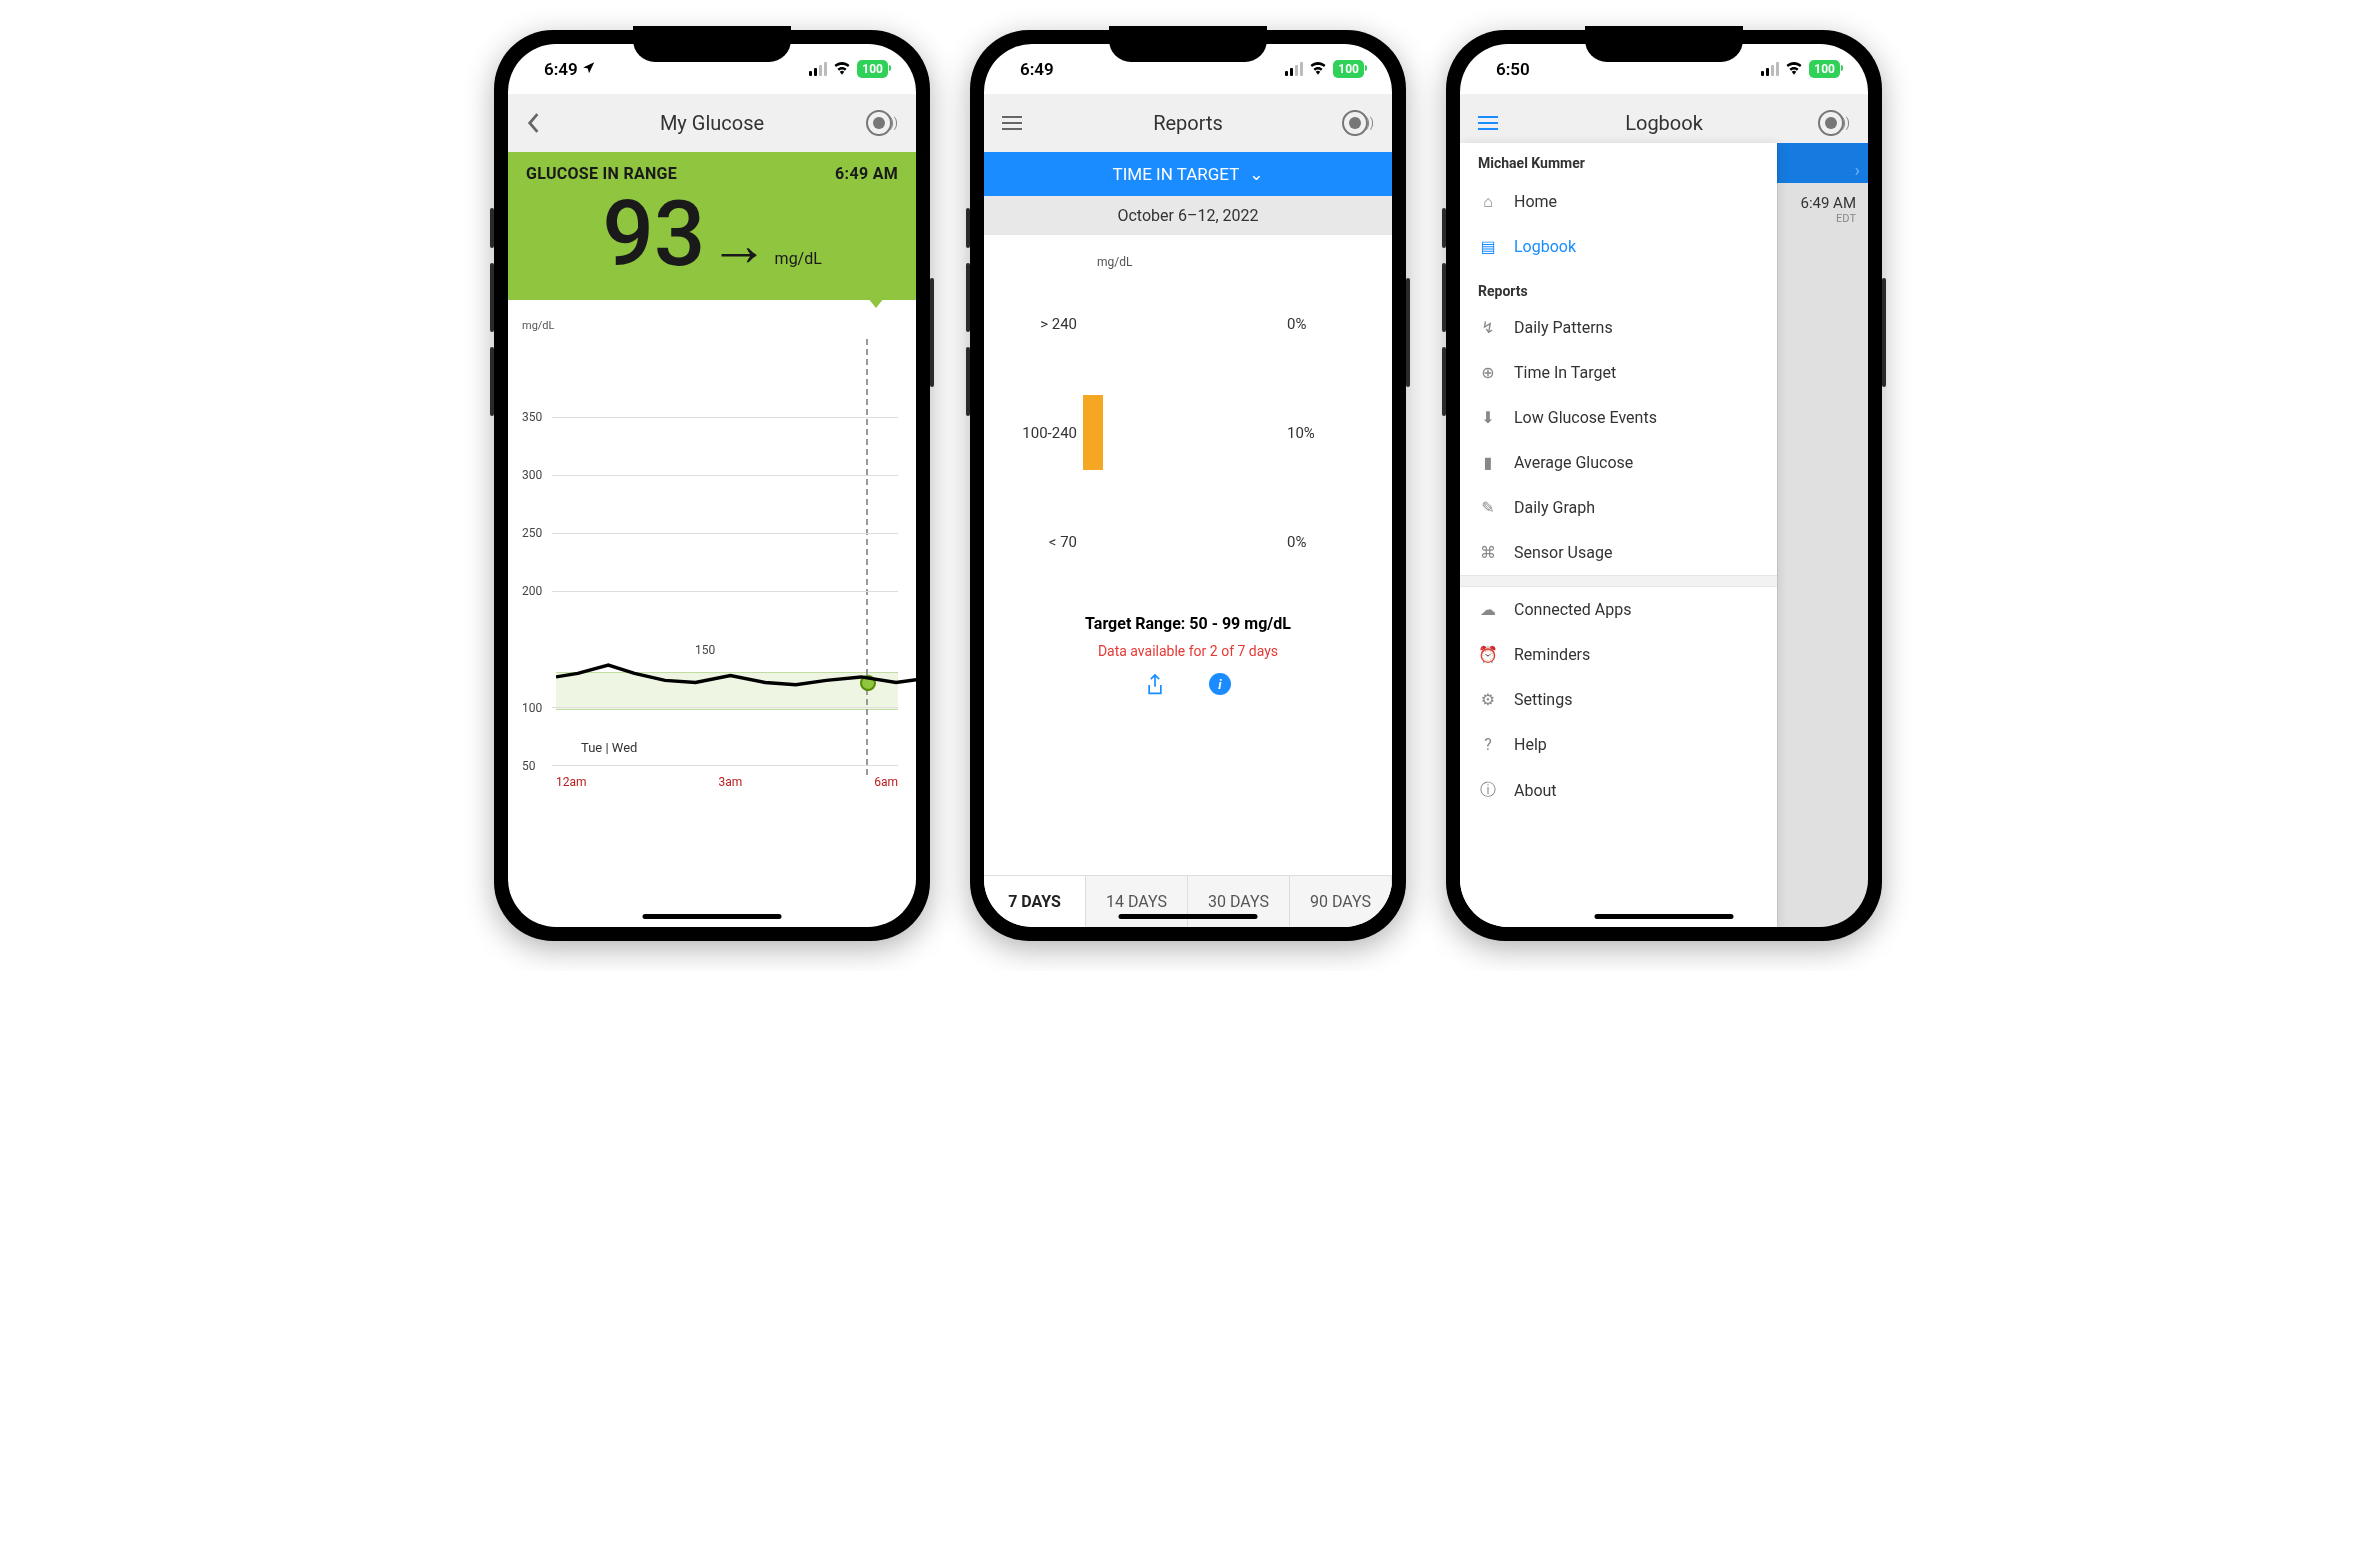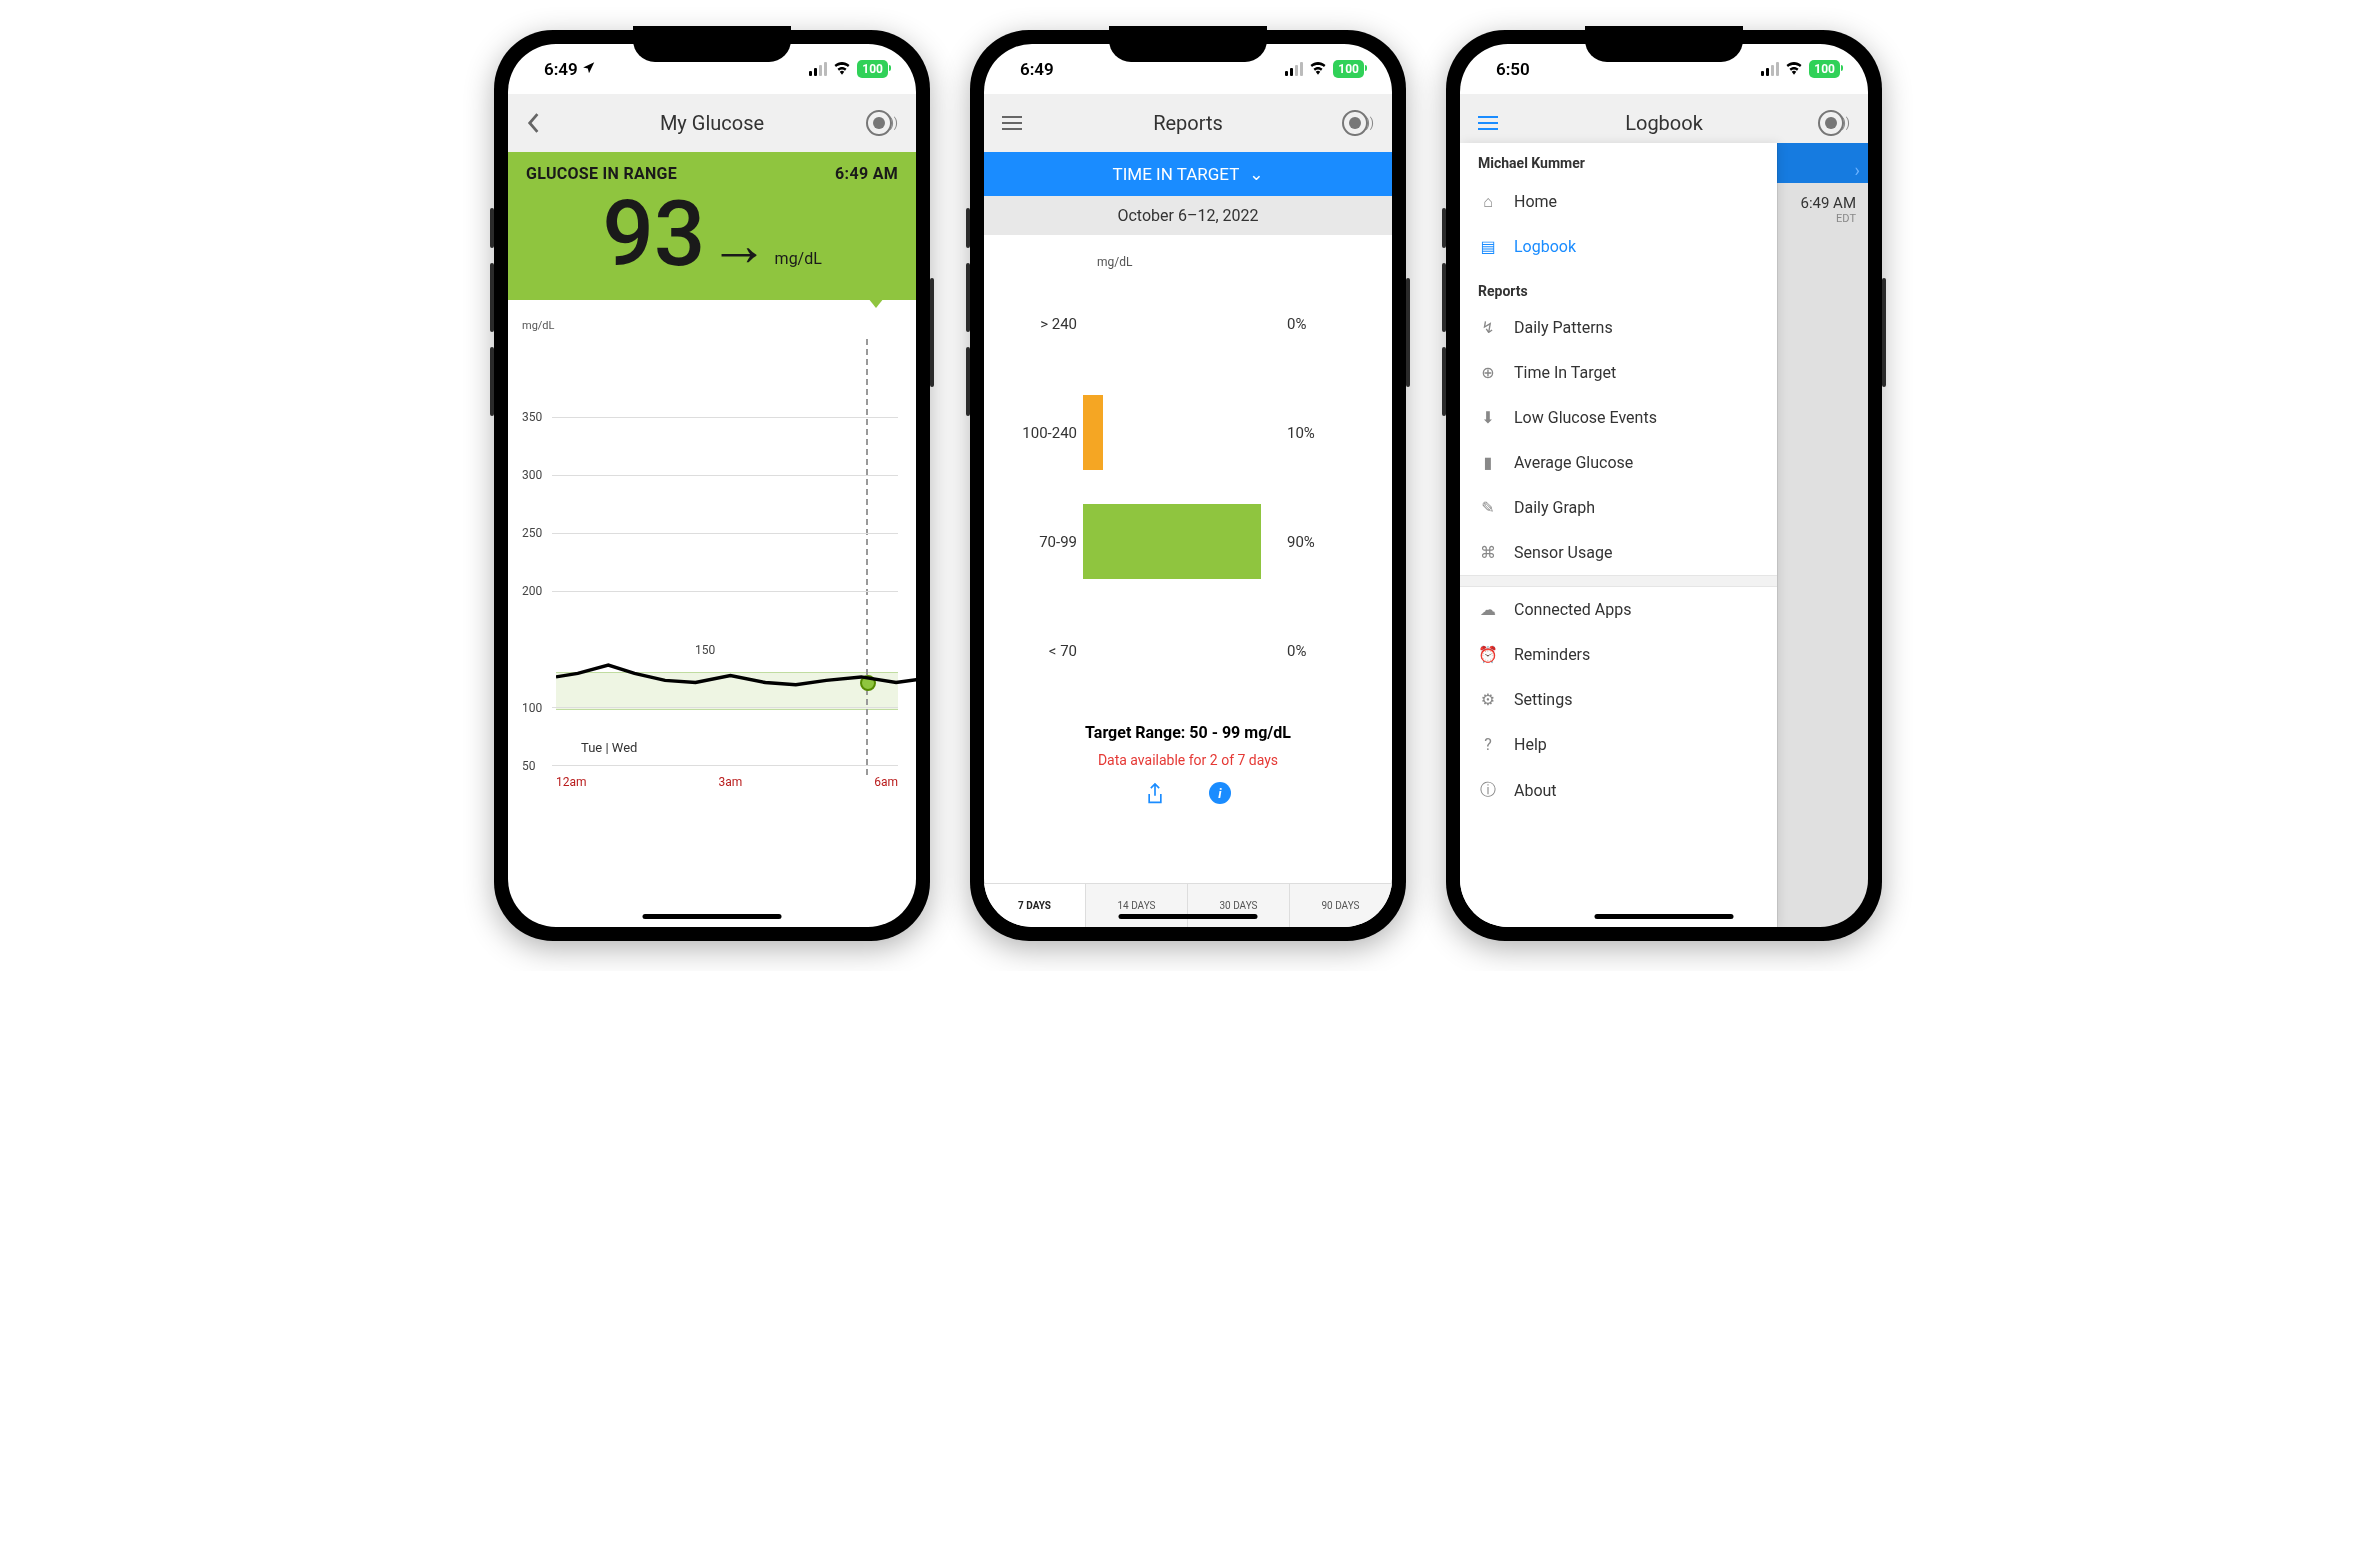--- a/index.html
+++ b/index.html
@@ -138,21 +138,21 @@
   .range-label { width:69px; text-align:right; font-size:15px; color:#333; }
   .range-bar-wrap { width: 198px; position:relative; height:100%; display:flex; align-items:center; }
   .range-bar { height:75px; }
   .range-pct { font-size:15px; color:#333; }
   .target-text { text-align:center; font-weight:700; margin-top:18px; font-size:16px; }
   .avail-text { text-align:center; color:#e53935; font-size:14px; margin-top:10px; }
   .action-row { display:flex; justify-content:center; gap:44px; margin-top:14px; }
   .action-row .ic { color:#1a8cff; font-size:22px; }
   .info-circle { width:22px;height:22px;background:#1a8cff;border-radius:50%;color:#fff;display:flex;align-items:center;justify-content:center;font-size:13px;font-weight:700;font-style:italic; }
   .days-tabs { display:flex; border-top:1px solid #ddd; margin-top:14px; }
-  .days-tab { flex:1; text-align:center; padding:16px 4px; font-size:10px; color:#555; background:#f5f5f5; border-right:1px solid #ddd; }
+  .days-tab { flex:1; text-align:center; padding:16px 4px; font-size:16px; color:#555; background:#f5f5f5; border-right:1px solid #ddd; }
   .days-tab.active { background:#fff; font-weight:700; color:#222; }
 
   
   .dim-right { position:absolute; right:0; top:99px; bottom:0; width:91px; background:rgba(0,0,0,.12); border-left:1px solid rgba(0,0,0,.08); }
   .dim-time { position:absolute; right:12px; top:150px; font-size:15px; text-align:right; color:#333; }
   .dim-time .tz { font-size:11px; color:#888; display:block; }
   .dim-arrow { position:absolute; right:8px; top:115px; color:#6bb2ff; font-size:18px; }
   .drawer { position:absolute; left:0; top:99px; bottom:0; width:317px; background:#fff; box-shadow:2px 0 10px rgba(0,0,0,.1); overflow-y:auto; }
   .drawer-user { padding:12px 18px 8px; font-size:14px; font-weight:700; color:#333; }
   .drawer-item { display:flex; align-items:center; gap:16px; padding:13px 18px; font-size:16px; color:#333; }
@@ -330,27 +330,20 @@
     <div class="range-pct">0%</div>
           </div>
           <div class="range-row">
     <div class="range-label">100-240</div>
     <div class="range-bar-wrap">
               <div class="range-bar" style="width:20px;background:#f5a623;"></div>
             </div>
     <div class="range-pct">10%</div>
           </div>
           <div class="range-row">
-    <div class="range-label">70-99</div>
-    <div class="range-bar-wrap">
-              <div class="range-bar" style="width:178px;background:#8fc53f;"></div>
-            </div>
-    <div class="range-pct">90%</div>
-          </div>
-          <div class="range-row">
     <div class="range-label">&lt; 70</div>
     <div class="range-bar-wrap">
               <div class="range-bar" style="width:0px;background:#f5a623;width:0"></div>
             </div>
     <div class="range-pct">0%</div>
           </div>
         </div>
       <div class="target-text">Target Range: 50 - 99 mg/dL</div>
       <div class="avail-text">Data available for 2 of 7 days</div>
       <div class="action-row">

